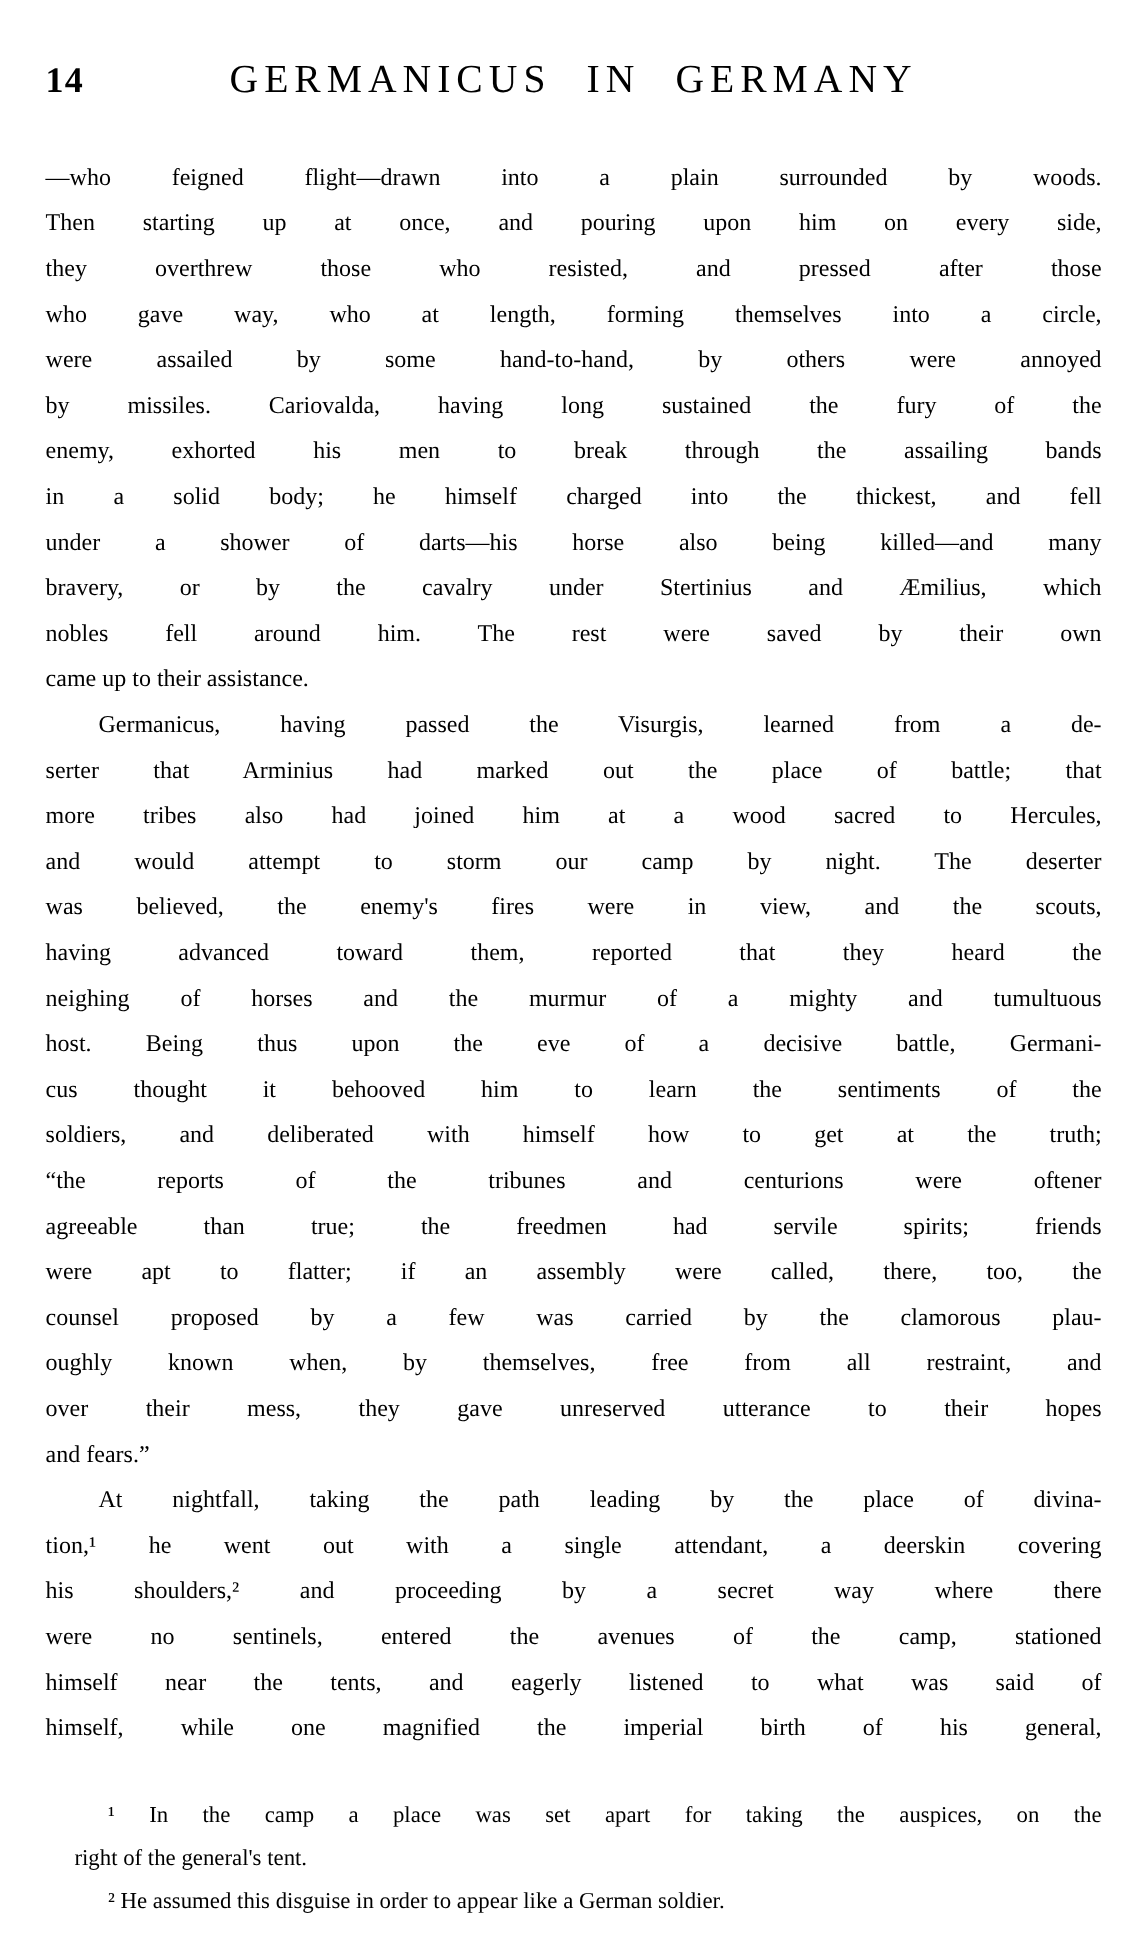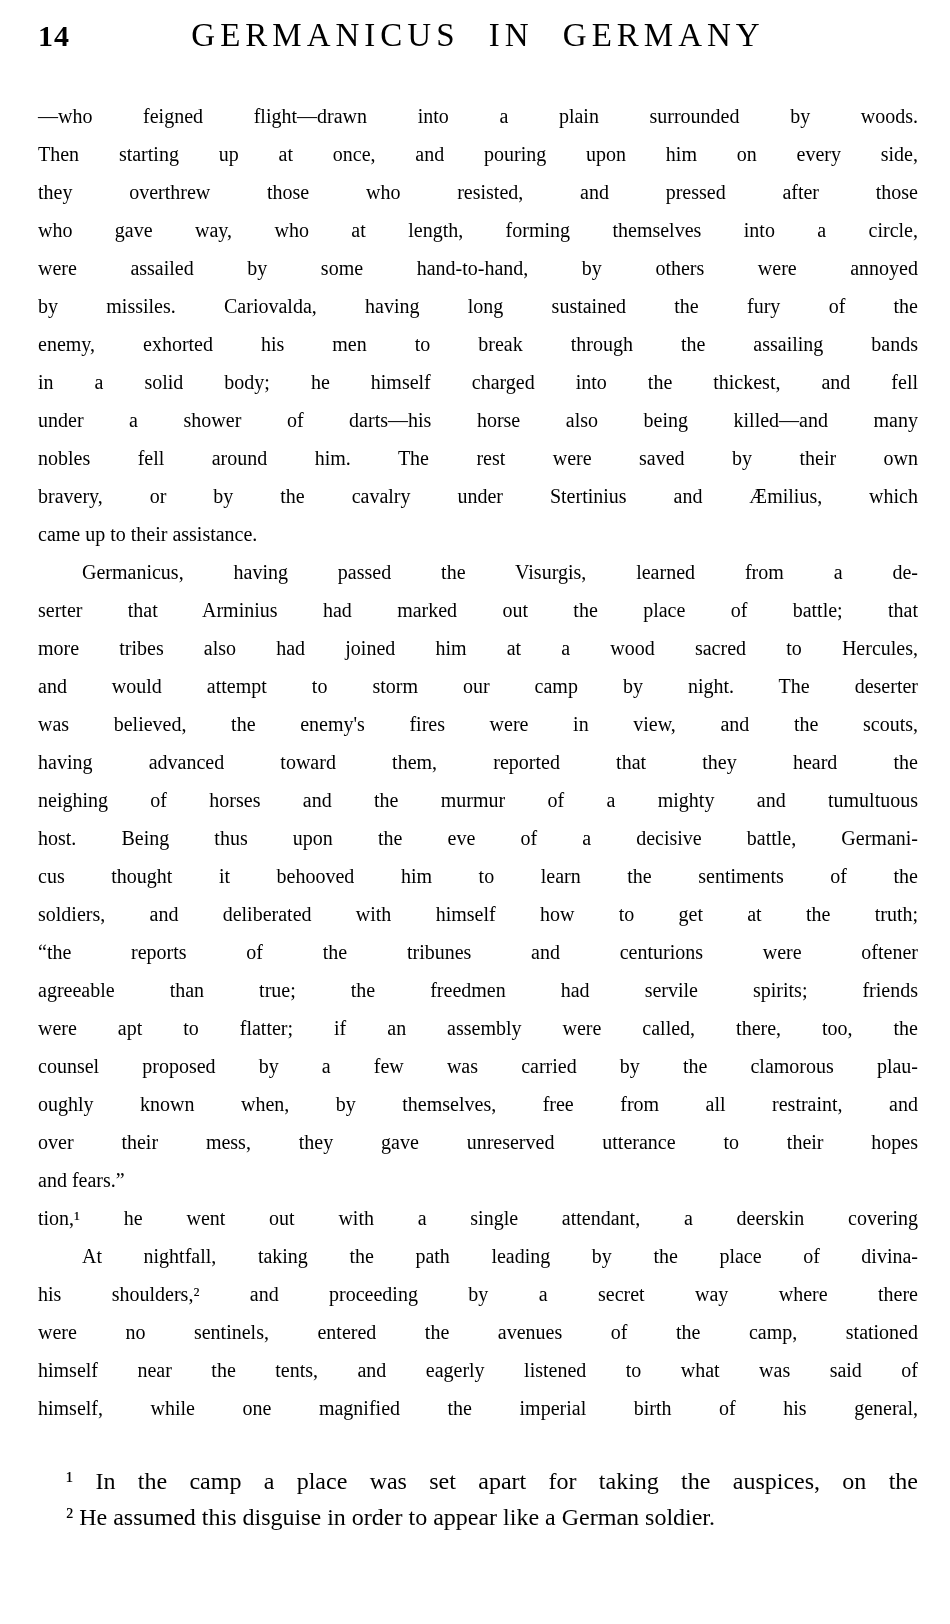--- a/index.html
+++ b/index.html
@@ -8,21 +8,21 @@
     background: #ffffff;
   }
   .page {
     position: relative;
     width: 950px;
     height: 1624px;
     background: #ffffff;
     color: #000000;
     font-family: "Liberation Serif", "DejaVu Serif", serif;
     box-sizing: border-box;
-    padding: 10px 32px 0 38px;
+    padding: 42px 32px 0 38px;
     overflow: hidden;
   }
   
   .running-head {
     position: relative;
     height: 52px;
     margin-bottom: 34px;
   }
   .page-num {
     position: absolute;
@@ -53,22 +53,23 @@
   }
   .line.natural {
     text-align-last: left;
   }
   .line.indent {
     text-indent: 44px;
   }
   
   .footnotes {
     margin-top: 36px;
-    font-size: 24px;
+    font-size: 19px;
     line-height: 36px;
+    margin-left: 24px;
   }
   .footnotes .line.indent {
     text-indent: 28px;
   }
 </style>
 </head>
 <body>
 
 <div class="page">
   <header class="running-head">
@@ -80,22 +81,22 @@
       <div class="paragraph">
         <div class="line">—who feigned flight—drawn into a plain surrounded by woods.</div>
         <div class="line">Then starting up at once, and pouring upon him on every side,</div>
         <div class="line">they overthrew those who resisted, and pressed after those</div>
         <div class="line">who gave way, who at length, forming themselves into a circle,</div>
         <div class="line">were assailed by some hand-to-hand, by others were annoyed</div>
         <div class="line">by missiles.  Cariovalda, having long sustained the fury of the</div>
         <div class="line">enemy, exhorted his men to break through the assailing bands</div>
         <div class="line">in a solid body;  he himself charged into the thickest, and fell</div>
         <div class="line">under a shower of darts—his horse also being killed—and many</div>
+        <div class="line">bravery, or by the cavalry under Stertinius and Æmilius, which</div>
         <div class="line">nobles fell around him.  The rest were saved by their own</div>
-        <div class="line">bravery, or by the cavalry under Stertinius and Æmilius, which</div>
         <div class="line natural">came up to their assistance.</div>
       </div>
       <div class="paragraph">
         <div class="line indent">Germanicus, having passed the Visurgis, learned from a de-</div>
         <div class="line">serter that Arminius had marked out the place of battle; that</div>
         <div class="line">more tribes also had joined him at a wood sacred to Hercules,</div>
         <div class="line">and would attempt to storm our camp by night.  The deserter</div>
         <div class="line">was believed, the enemy's fires were in view, and the scouts,</div>
         <div class="line">having advanced toward them, reported that they heard the</div>
         <div class="line">neighing of horses and the murmur of a mighty and tumultuous</div>
@@ -104,30 +105,31 @@
         <div class="line">soldiers, and deliberated with himself how to get at the truth;</div>
         <div class="line">“the reports of the tribunes and centurions were oftener</div>
         <div class="line">agreeable than true; the freedmen had servile spirits; friends</div>
         <div class="line">were apt to flatter; if an assembly were called, there, too, the</div>
         <div class="line">counsel proposed by a few was carried by the clamorous plau-</div>
         <div class="line">oughly known when, by themselves, free from all restraint, and</div>
         <div class="line">over their mess, they gave unreserved utterance to their hopes</div>
         <div class="line natural">and fears.”</div>
       </div>
       <div class="paragraph">
+        <div class="line indent">At nightfall, taking the path leading by the place of divina-</div>
         <div class="line">tion,¹ he went out with a single attendant, a deerskin covering</div>
-        <div class="line indent">At nightfall, taking the path leading by the place of divina-</div>
         <div class="line">his shoulders,² and proceeding by a secret way where there</div>
         <div class="line">were no sentinels, entered the avenues of the camp, stationed</div>
         <div class="line">himself near the tents, and eagerly listened to what was said of</div>
         <div class="line">himself, while one magnified the imperial birth of his general,</div>
       </div>
     </main>
 
   <footer class="footnotes" id="footnotes-container">
       <div class="footnote">
         <div class="line indent">¹ In the camp a place was set apart for taking the auspices, on the</div>
+        <div class="line natural">right of the general's tent.</div>
       </div>
       <div class="footnote">
         <div class="line indent natural">² He assumed this disguise in order to appear like a German soldier.</div>
       </div>
     </footer>
 </div>
 
 </body></html>

